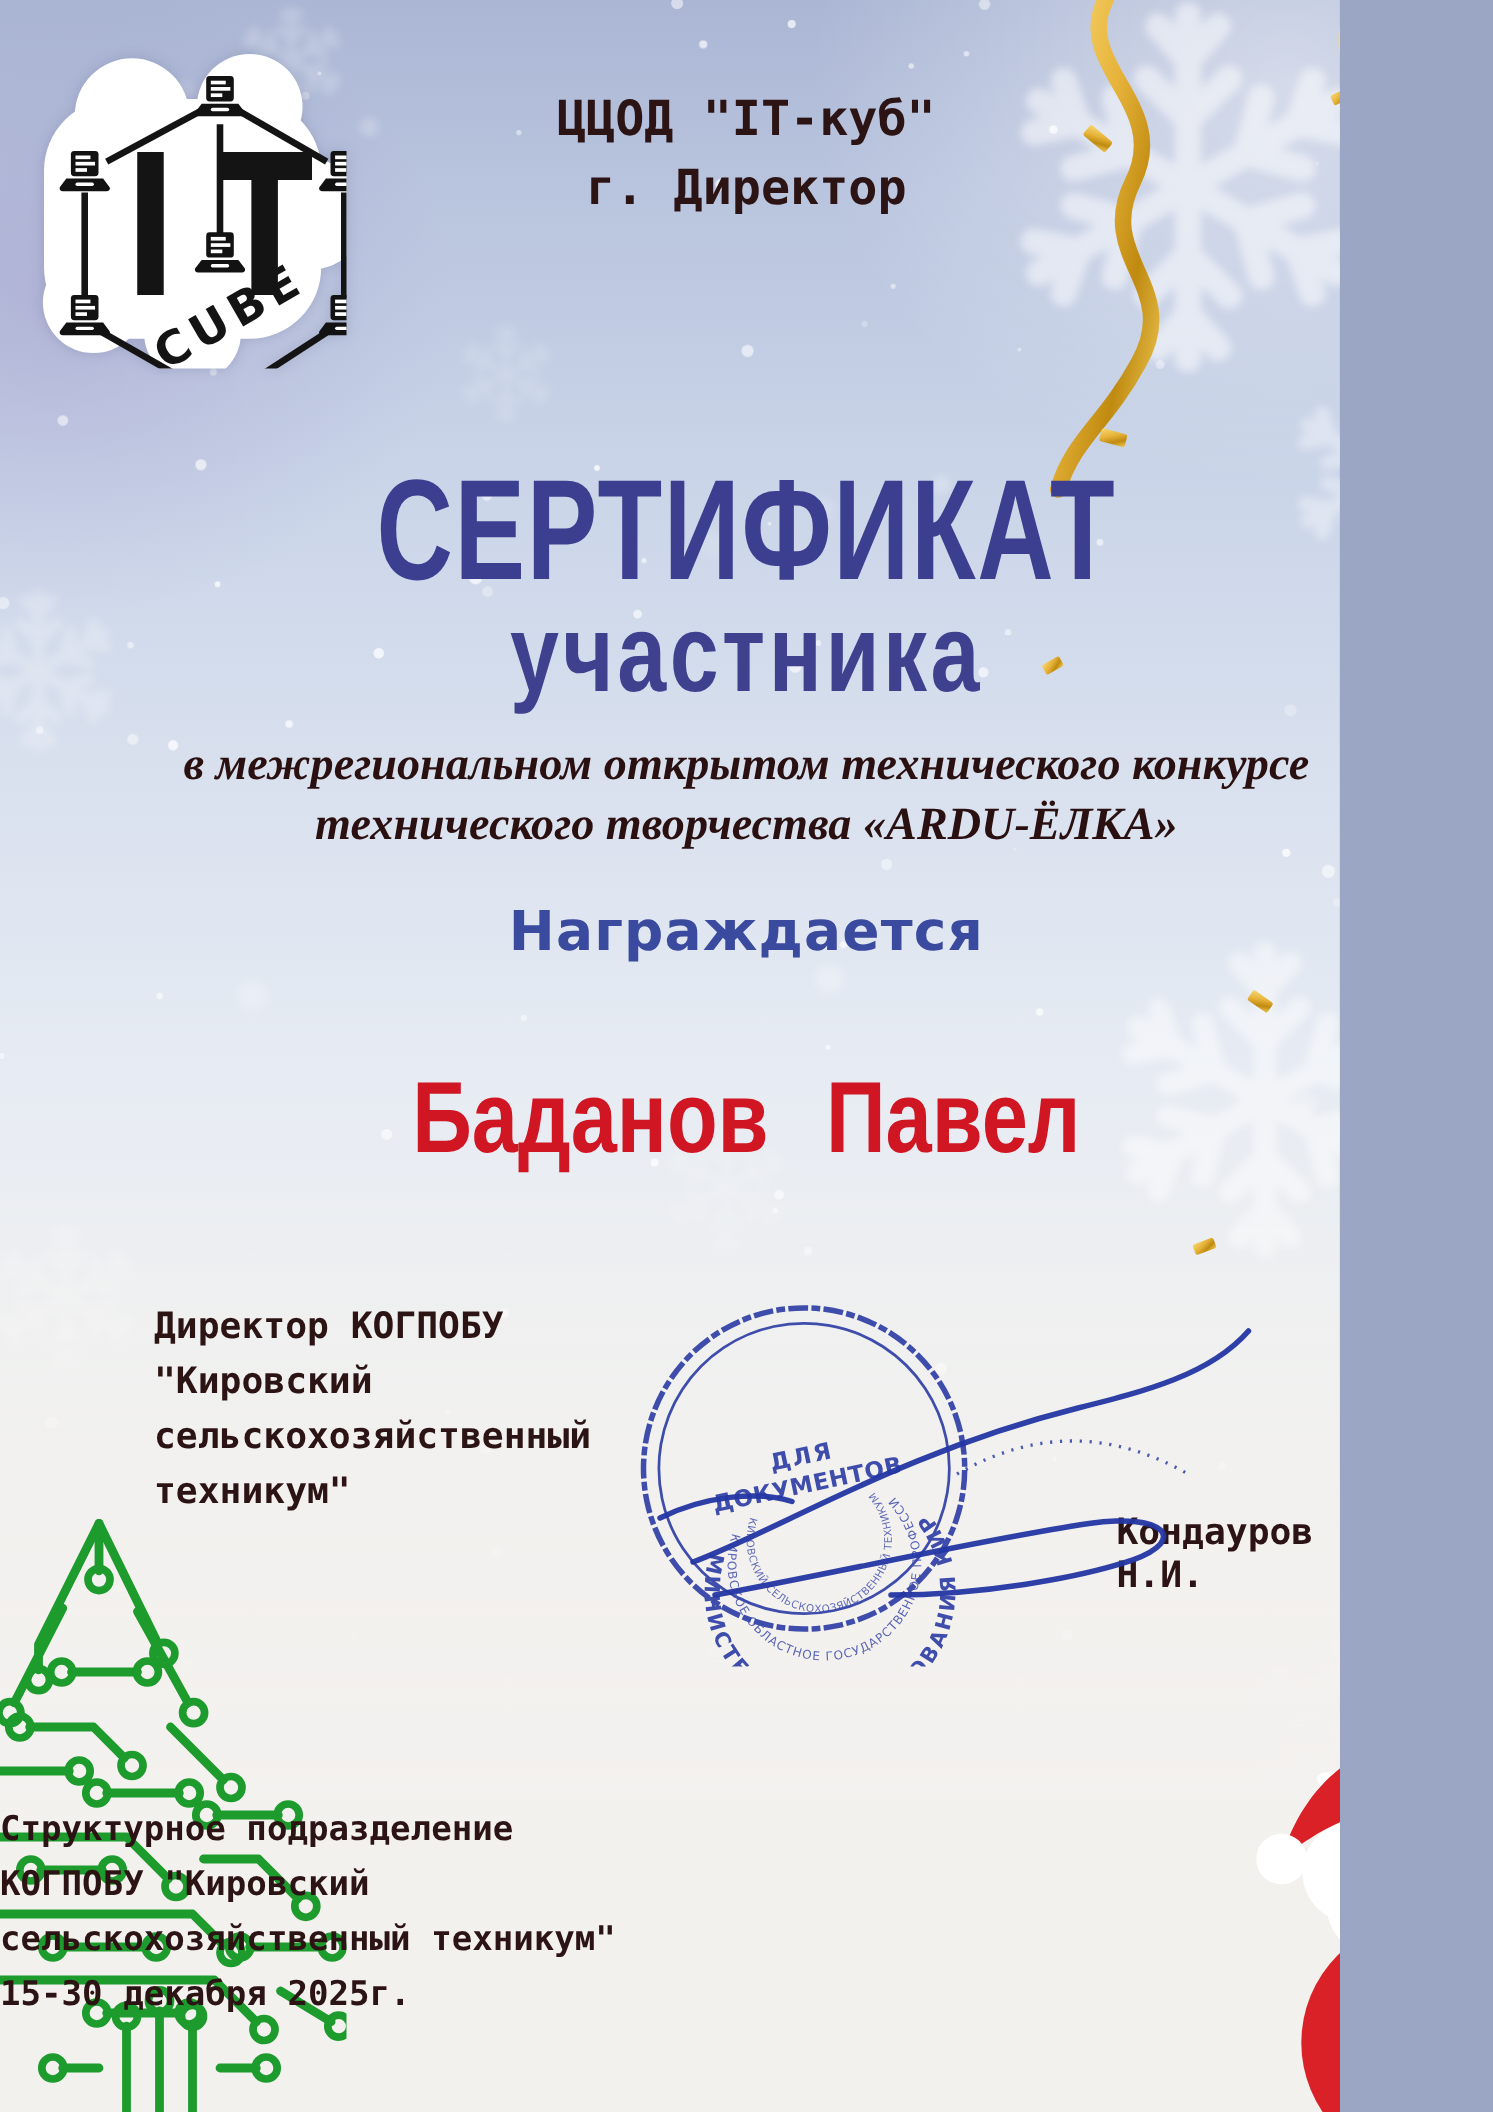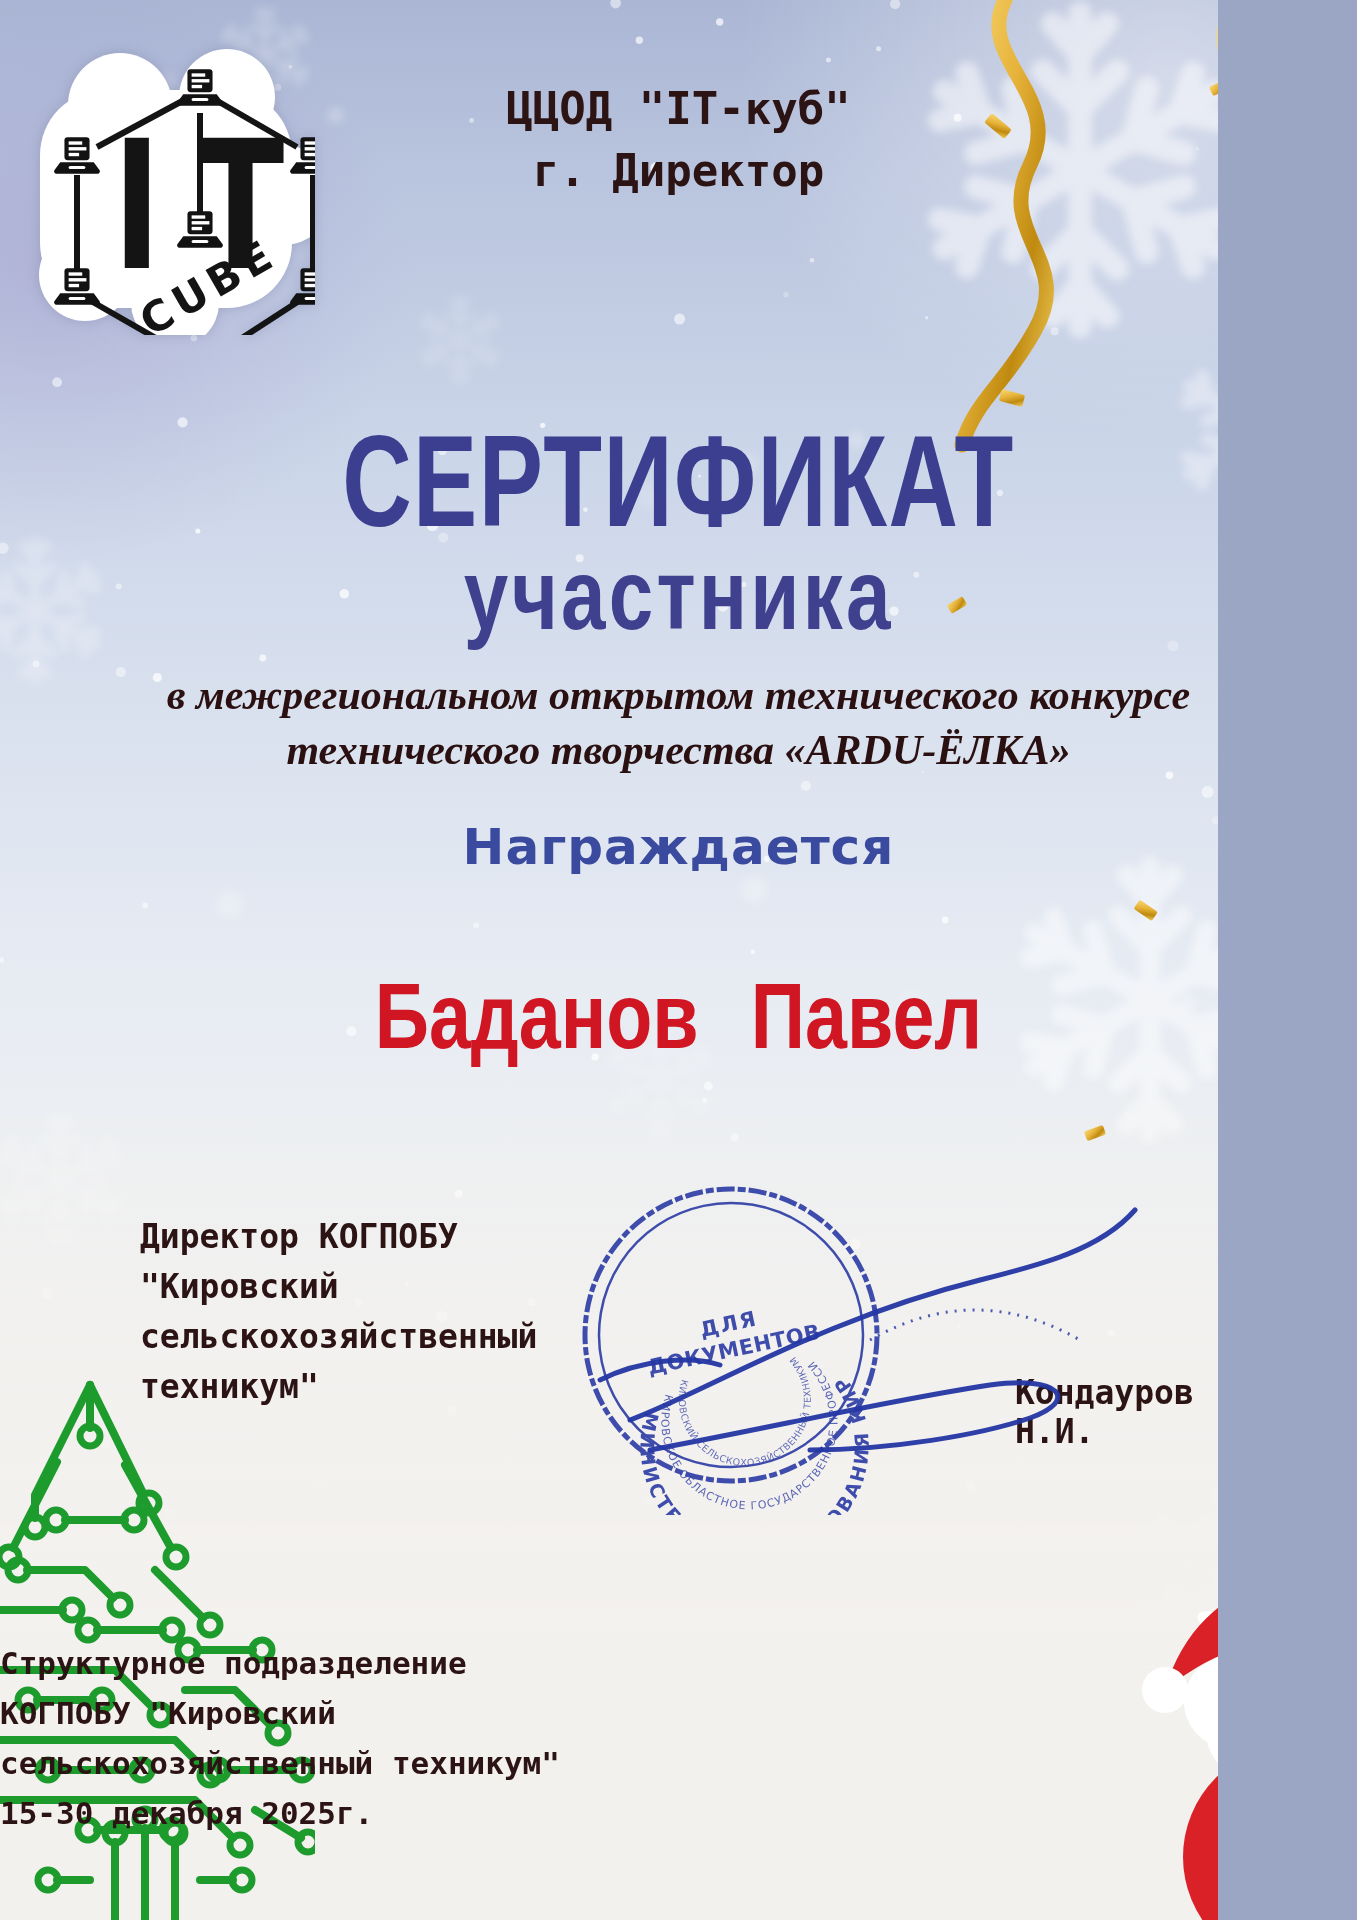--- a/index.html
+++ b/index.html
@@ -24,21 +24,21 @@
     font-size:100px;color:#3f418f;line-height:1;}
   .desc{top:668px;font-family:"Liberation Serif",serif;font-style:italic;font-weight:bold;
     font-size:42px;line-height:55px;color:#2a1011;}
   .award{top:818px;font-family:"DejaVu Sans",sans-serif;font-weight:bold;
     font-size:50px;color:#3a4a9e;letter-spacing:1px;}
   .recipient{top:970px;font-family:"Liberation Sans",sans-serif;font-weight:700;
     font-size:92px;color:#d01622;line-height:1;}
   .recipient .squeeze{transform:scaleX(.82);word-spacing:38px;letter-spacing:0px;}
   .title-main .squeeze{transform:scaleX(.74);letter-spacing:2px;}
   .title-sub .squeeze{transform:scaleX(.80);letter-spacing:4px;}
-  .signatory{left:140px;top:1212px;font-size:33px;line-height:50px;text-align:left;}
+  .signatory{left:140px;top:1180px;font-size:33px;line-height:50px;text-align:left;}
   .sig-name{left:1015px;top:1373px;font-size:33px;}
   .footer{left:0;width:1250px;top:1638px;text-align:left;font-size:31px;line-height:50px;}
 </style>
 </head>
 <body>
 
 <div class="page">
 
   <svg class="decor" width="1357" height="1920" viewBox="0 0 1357 1920">
     <defs>

